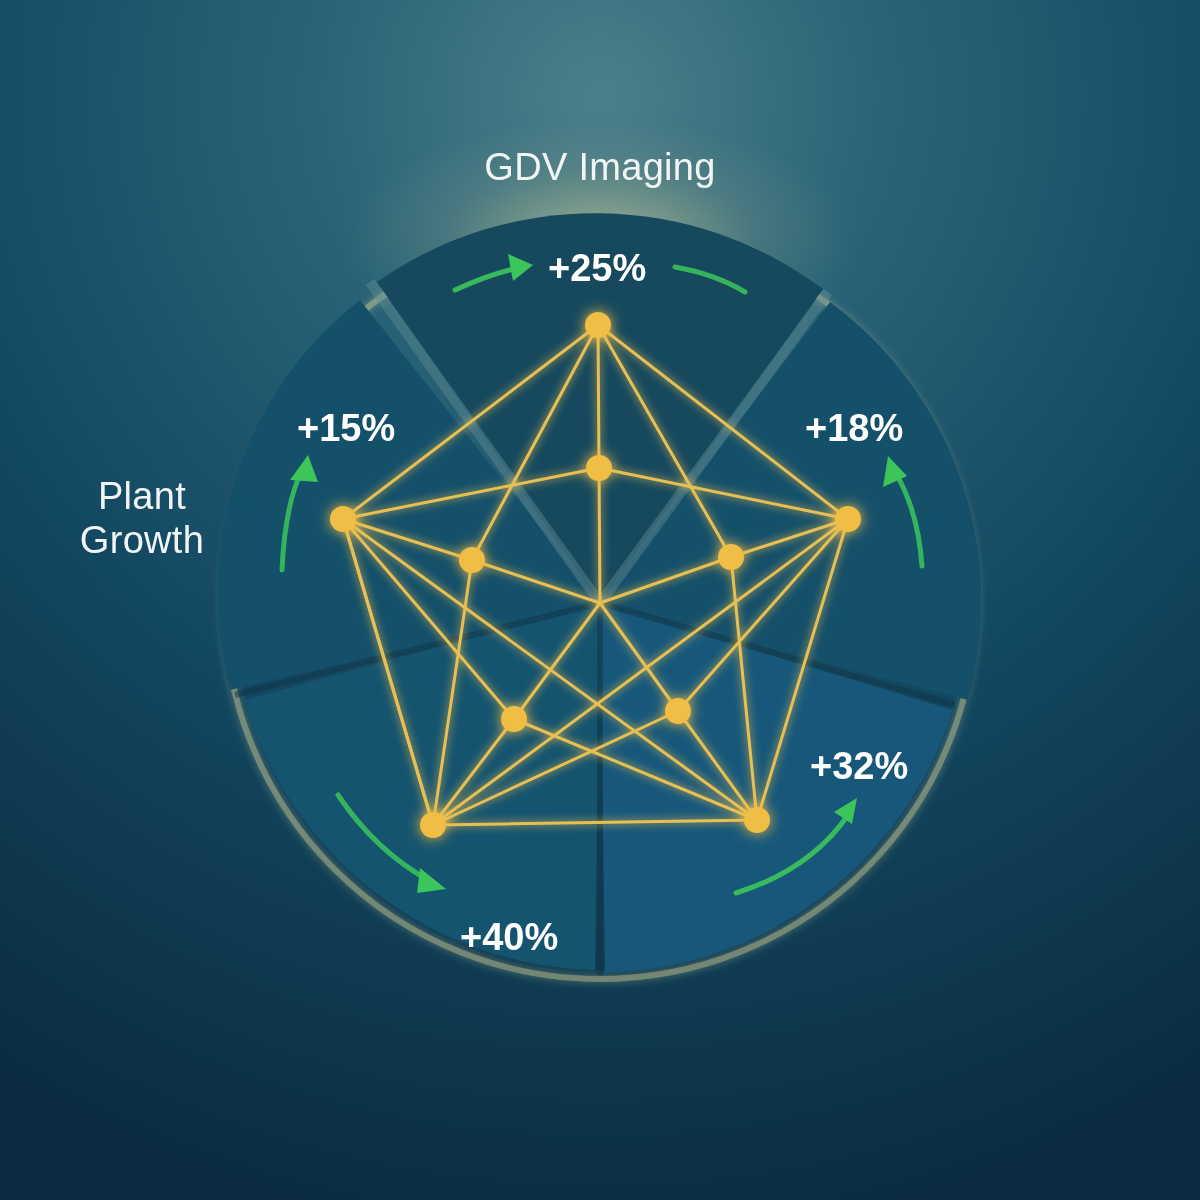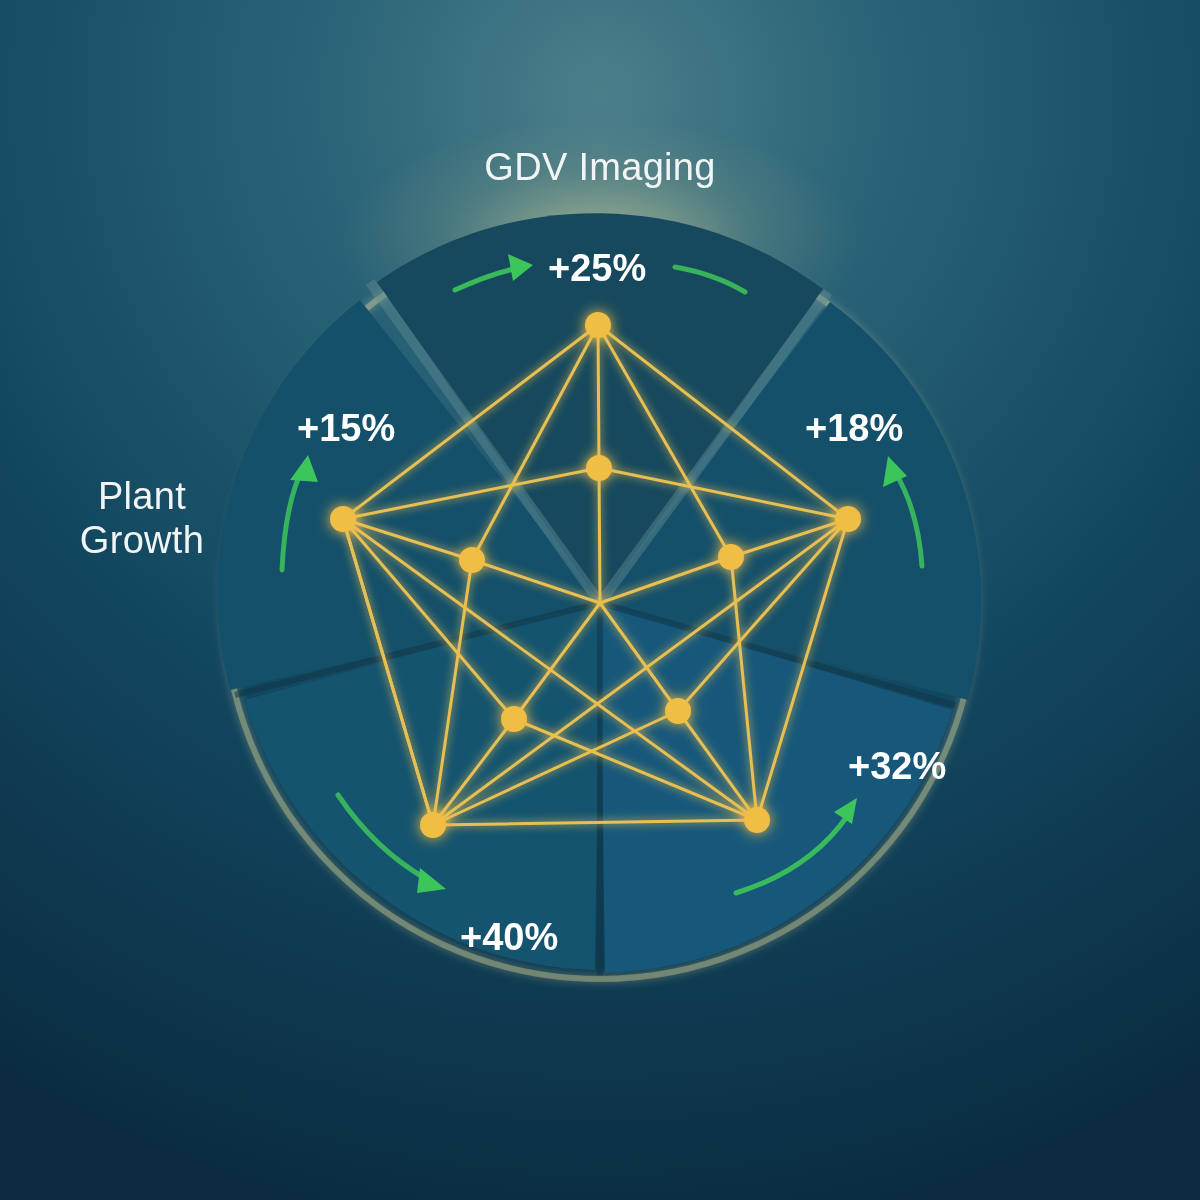--- a/index.html
+++ b/index.html
@@ -144,16 +144,16 @@
   </div>
   <div class="axis-label" style="left:765px; top:927px; width:200px;">
   </div>
   <div class="axis-label" style="left:52px; top:430px; width:180px;margin-top:44px;">
     <div>Plant</div>
     <div>Growth</div>
   </div>
 
   <div class="val-label" style="left:548px; top:248px;">+25%</div>
   <div class="val-label" style="left:805px; top:408px;">+18%</div>
-  <div class="val-label" style="left:810px; top:746px;margin-left:38px;">+32%</div>
+  <div class="val-label" style="left:810px; top:746px;">+32%</div>
   <div class="val-label" style="left:460px; top:872px;margin-top:45px;">+40%</div>
   <div class="val-label" style="left:297px; top:408px;">+15%</div>
 </div>
 
 </body></html>

